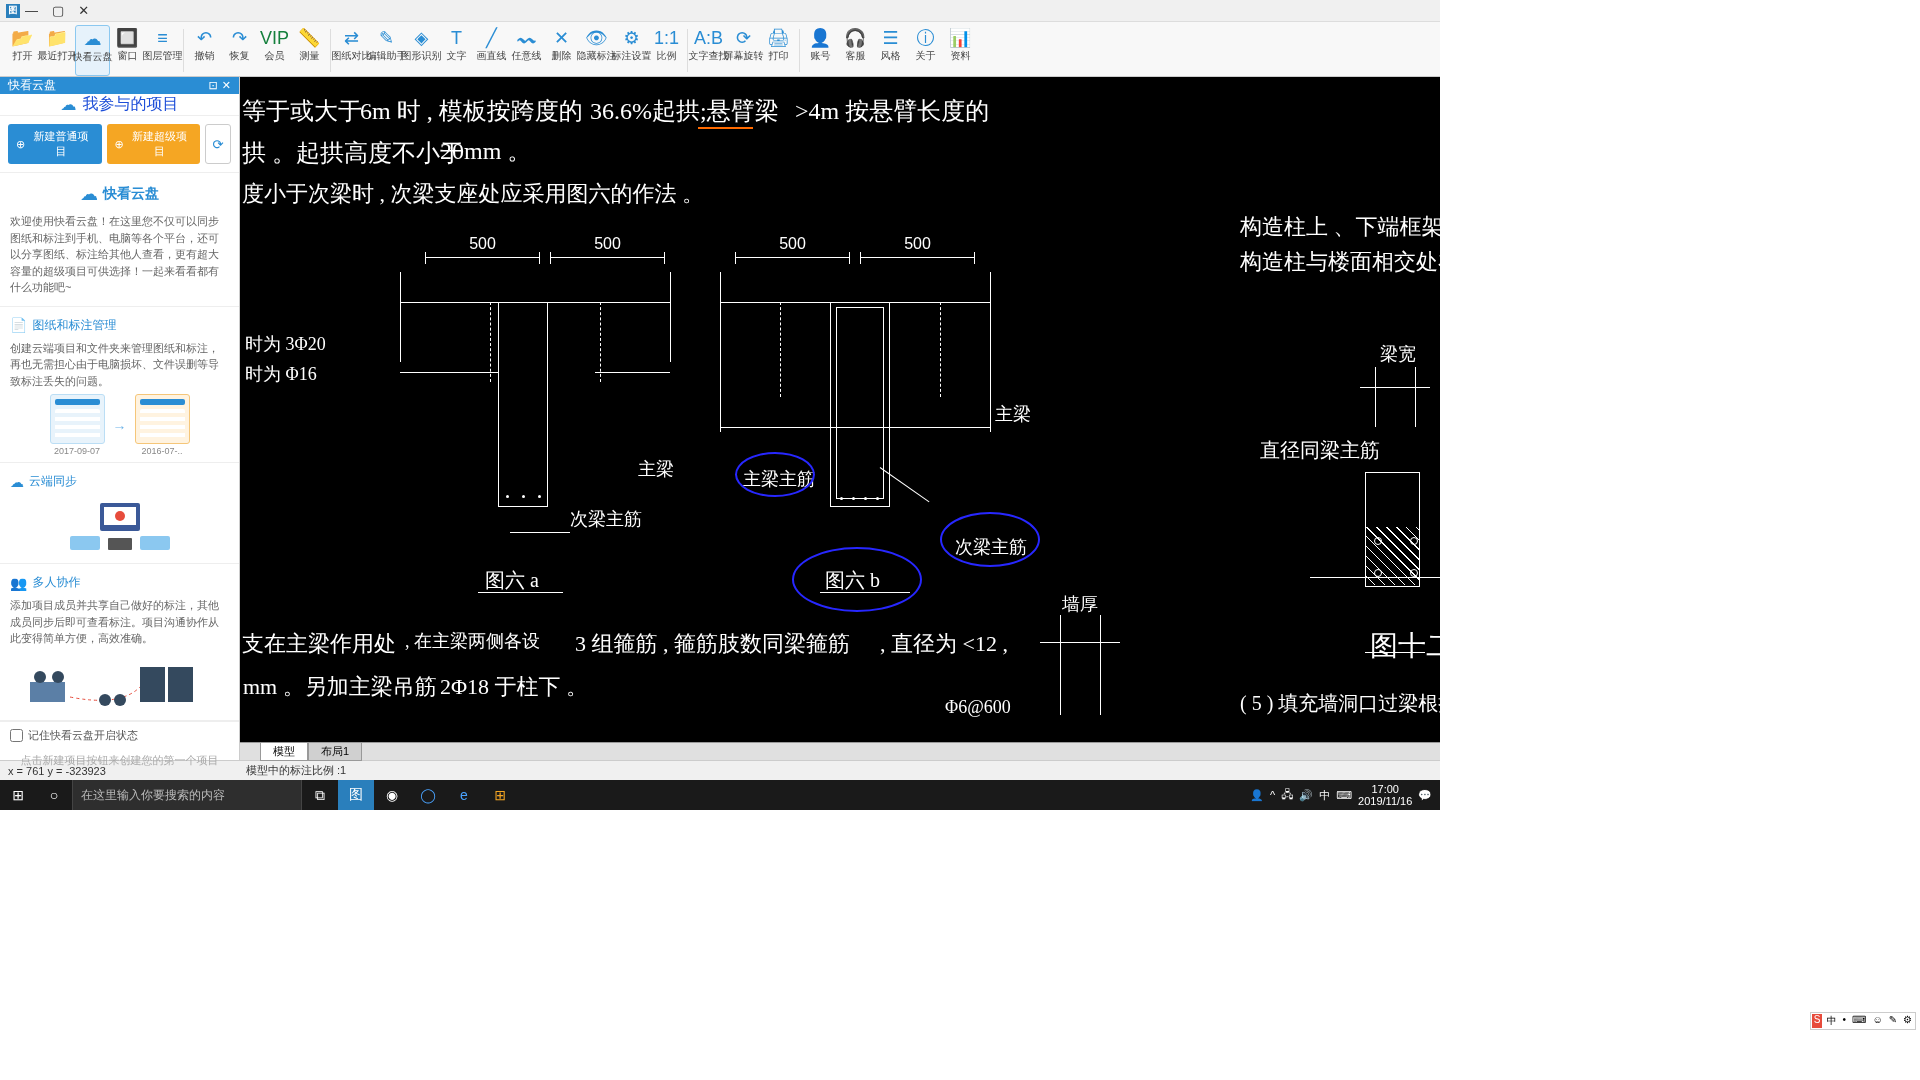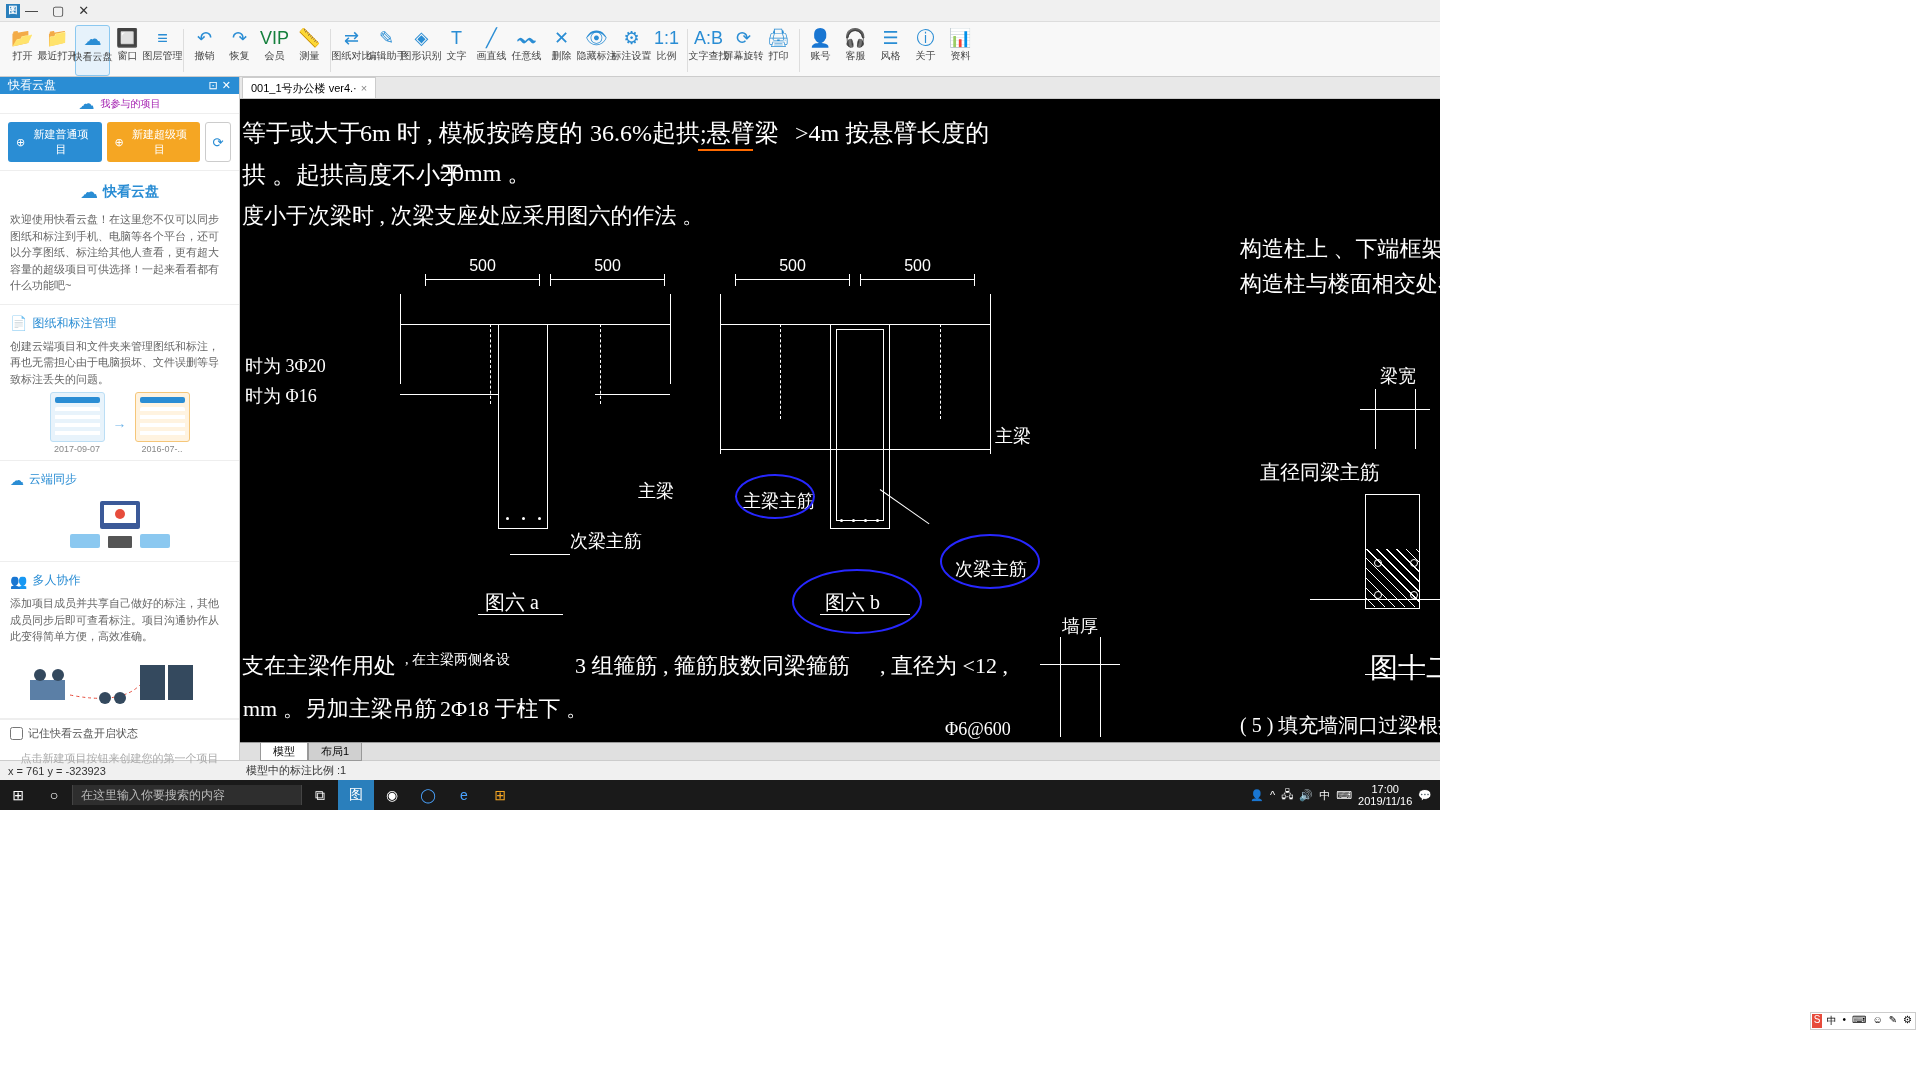--- a/index.html
+++ b/index.html
@@ -23,21 +23,21 @@
 
 
 .main { display: flex; height: calc(100% - 77px - 20px - 30px); }
 .left-panel { width: 240px; background: #fff; border-right: 1px solid #ccc; display: flex; flex-direction: column; }
 .panel-header { height: 24px; background: #2a8dd4; color: #fff; font-size: 12px; display: flex; align-items: center; padding: 0 8px; }
 .panel-header .hdr-controls { margin-left: auto; display: flex; gap: 4px; }
 .panel-header .hdr-controls span { cursor: pointer; font-size: 11px; }
 
 .projects-bar { height: 30px; display: flex; align-items: center; justify-content: center; border-bottom: 1px solid #eee; }
 .projects-bar .cloud-ico { color: #2a8dd4; font-size: 16px; margin-right: 6px; }
-.projects-bar .txt { font-size: 10px; color: #a21caf; font-family: Liberation Mono, monospace; }
+.projects-bar .txt { font-size: 16px; color: #1d4ed8; font-family: Liberation Mono, monospace; }
 
 .new-project-row { padding: 8px; display: flex; gap: 5px; border-bottom: 1px solid #eee; }
 .btn-blue { background: #2a8dd4; color: #fff; border: none; border-radius: 3px; padding: 5px 8px; font-size: 11px; cursor: pointer; display: flex; align-items: center; gap: 3px; }
 .btn-orange { background: #f5a623; color: #fff; border: none; border-radius: 3px; padding: 5px 8px; font-size: 11px; cursor: pointer; display: flex; align-items: center; gap: 3px; }
 .btn-refresh { background: #fff; border: 1px solid #ccc; border-radius: 3px; width: 26px; display: flex; align-items: center; justify-content: center; color: #2a8dd4; cursor: pointer; }
 
 .cloud-promo { padding: 10px; border-bottom: 1px solid #eee; text-align: center; }
 .cloud-promo .logo-row { display: flex; align-items: center; justify-content: center; gap: 5px; margin-bottom: 8px; }
 .cloud-promo .logo-row .cl-ico { color: #2a8dd4; font-size: 18px; }
 .cloud-promo .logo-row .cl-txt { color: #2a8dd4; font-size: 14px; font-weight: bold; }
@@ -83,21 +83,21 @@
 .model-tab.inactive { background: #d0d0d0; }
 
 
 .statusbar { height: 20px; background: #f0f0f0; border-top: 1px solid #ccc; display: flex; align-items: center; padding: 0 8px; font-size: 11px; color: #333; }
 .statusbar .coords { width: 238px; }
 .statusbar .ratio { }
 
 
 .taskbar { height: 30px; background: #1a1a1a; display: flex; align-items: center; color: #fff; }
 .task-ico { width: 36px; height: 30px; display: flex; align-items: center; justify-content: center; cursor: pointer; font-size: 14px; }
-.task-search { flex: 0 0 230px; height: 20px; background: #2e2e2e; display: flex; align-items: center; padding: 0 8px; gap: 6px; color: #bbb; font-size: 12px; border-left: 1px solid #444; border-right: 1px solid #444; }
+.task-search { flex: 0 0 230px; height: 30px; background: #2e2e2e; display: flex; align-items: center; padding: 0 8px; gap: 6px; color: #bbb; font-size: 12px; border-left: 1px solid #444; border-right: 1px solid #444; }
 .task-right { margin-left: auto; display: flex; align-items: center; gap: 6px; font-size: 11px; padding-right: 8px; }
 .clock { text-align: center; line-height: 1.1; }
 .tray-top { position: absolute; right: 4px; bottom: 50px; background: #fff; border: 1px solid #ccc; padding: 1px; display: flex; gap: 2px; font-size: 10px; }
 .tray-top span { padding: 0 2px; }
 .tray-top .s-red { background: #e74c3c; color: #fff; }
 </style>
 </head>
 <body>
 
 <div class="titlebar">
@@ -316,26 +316,20 @@
       </div>
     <div style="flex:1"></div>
     <div class="remember-row">
       <input type="checkbox" style="">
       <span>记住快看云盘开启状态</span>
     </div>
     <div class="hint-row">点击新建项目按钮来创建您的第一个项目</div>
   </div>
 
   <div class="canvas-wrap">
-    <div class="file-tabs">
-      <div class="file-tab">
-        <span>001_1号办公楼 ver4.·</span>
-        <span class="close-x">×</span>
-      </div>
-    </div>
     <div class="canvas" id="canvas">
         <div class="ctext" style="left: 2px; top: 18px; font-size: 24px;">等于或大于</div>
         <div class="ctext" style="left: 120px; top: 18px; font-size: 24px;">6m 时 , 模板按跨度的</div>
         <div class="ctext" style="left: 350px; top: 18px; font-size: 24px;">36.6%起拱;悬臂梁</div>
         <div class="ctext" style="left: 555px; top: 18px; font-size: 24px;">&gt;4m 按悬臂长度的</div>
         <div class="ctext" style="left: 2px; top: 60px; font-size: 24px;">拱 。起拱高度不小于</div>
         <div class="ctext" style="left: 200px; top: 58px; font-size: 24px;">20mm 。</div>
         <div class="ctext" style="left: 2px; top: 102px; font-size: 22px; text-align: right;">度小于次梁时 , 次梁支座处应采用图六的作法 。</div>
         <div class="underline-orange" style="left: 458px; top: 50px; width: 55px;"></div>
         <div class="dim-line" style="left: 185px; top: 180px; width: 115px;"></div>
@@ -379,21 +373,21 @@
         <div class="ctext" style="left: 755px; top: 325px; font-size: 18px;">主梁</div>
         <div class="ctext" style="left: 503px; top: 390px; font-size: 18px;">主梁主筋</div>
         <div class="ctext" style="left: 715px; top: 458px; font-size: 18px;">次梁主筋</div>
         <div class="ctext" style="left: 585px; top: 490px; font-size: 20px;">图六 b</div>
         <div style="position: absolute; left: 580px; top: 515px; width: 90px; border-top: 1px solid rgb(255, 255, 255);"></div>
         <div style="position: absolute; left: 640px; top: 390px; width: 60px; border-top: 1px solid rgb(255, 255, 255); transform: rotate(35deg); transform-origin: left center;"></div>
         <div class="blue-ink" style="left: 495px; top: 375px; width: 80px; height: 45px;"></div>
         <div class="blue-ink" style="left: 552px; top: 470px; width: 130px; height: 65px;"></div>
         <div class="blue-ink" style="left: 700px; top: 435px; width: 100px; height: 55px;"></div>
         <div class="ctext" style="left: 2px; top: 552px; font-size: 22px;">支在主梁作用处</div>
-        <div class="ctext" style="left: 165px; top: 552px; font-size: 14px; text-align: right;">, 在主梁两侧各设</div>
+        <div class="ctext" style="left: 165px; top: 552px; font-size: 18px; text-align: right;">, 在主梁两侧各设</div>
         <div class="ctext" style="left: 335px; top: 552px; font-size: 22px;">3 组箍筋 , 箍筋肢数同梁箍筋</div>
         <div class="ctext" style="left: 640px; top: 552px; font-size: 22px;">, 直径为 &lt;12 ,</div>
         <div class="ctext" style="left: 3px; top: 595px; font-size: 22px;">mm 。另加主梁吊筋</div>
         <div class="ctext" style="left: 200px; top: 595px; font-size: 22px;">2Φ18 于柱下 。</div>
         <div class="ctext" style="left: 822px; top: 515px; font-size: 18px;">墙厚</div>
         <div class="ctext" style="left: 705px; top: 620px; font-size: 18px;">Φ6@600</div>
         <div style="position: absolute; left: 820px; top: 538px; height: 100px; border-left: 1px solid rgb(255, 255, 255);"></div>
         <div style="position: absolute; left: 860px; top: 538px; height: 100px; border-left: 1px solid rgb(255, 255, 255);"></div>
         <div style="position: absolute; left: 800px; top: 565px; width: 80px; border-top: 1px solid rgb(255, 255, 255);"></div>
         <div class="ctext" style="left: 1000px; top: 135px; font-size: 22px;">构造柱上 、下端框架梁处</div>

